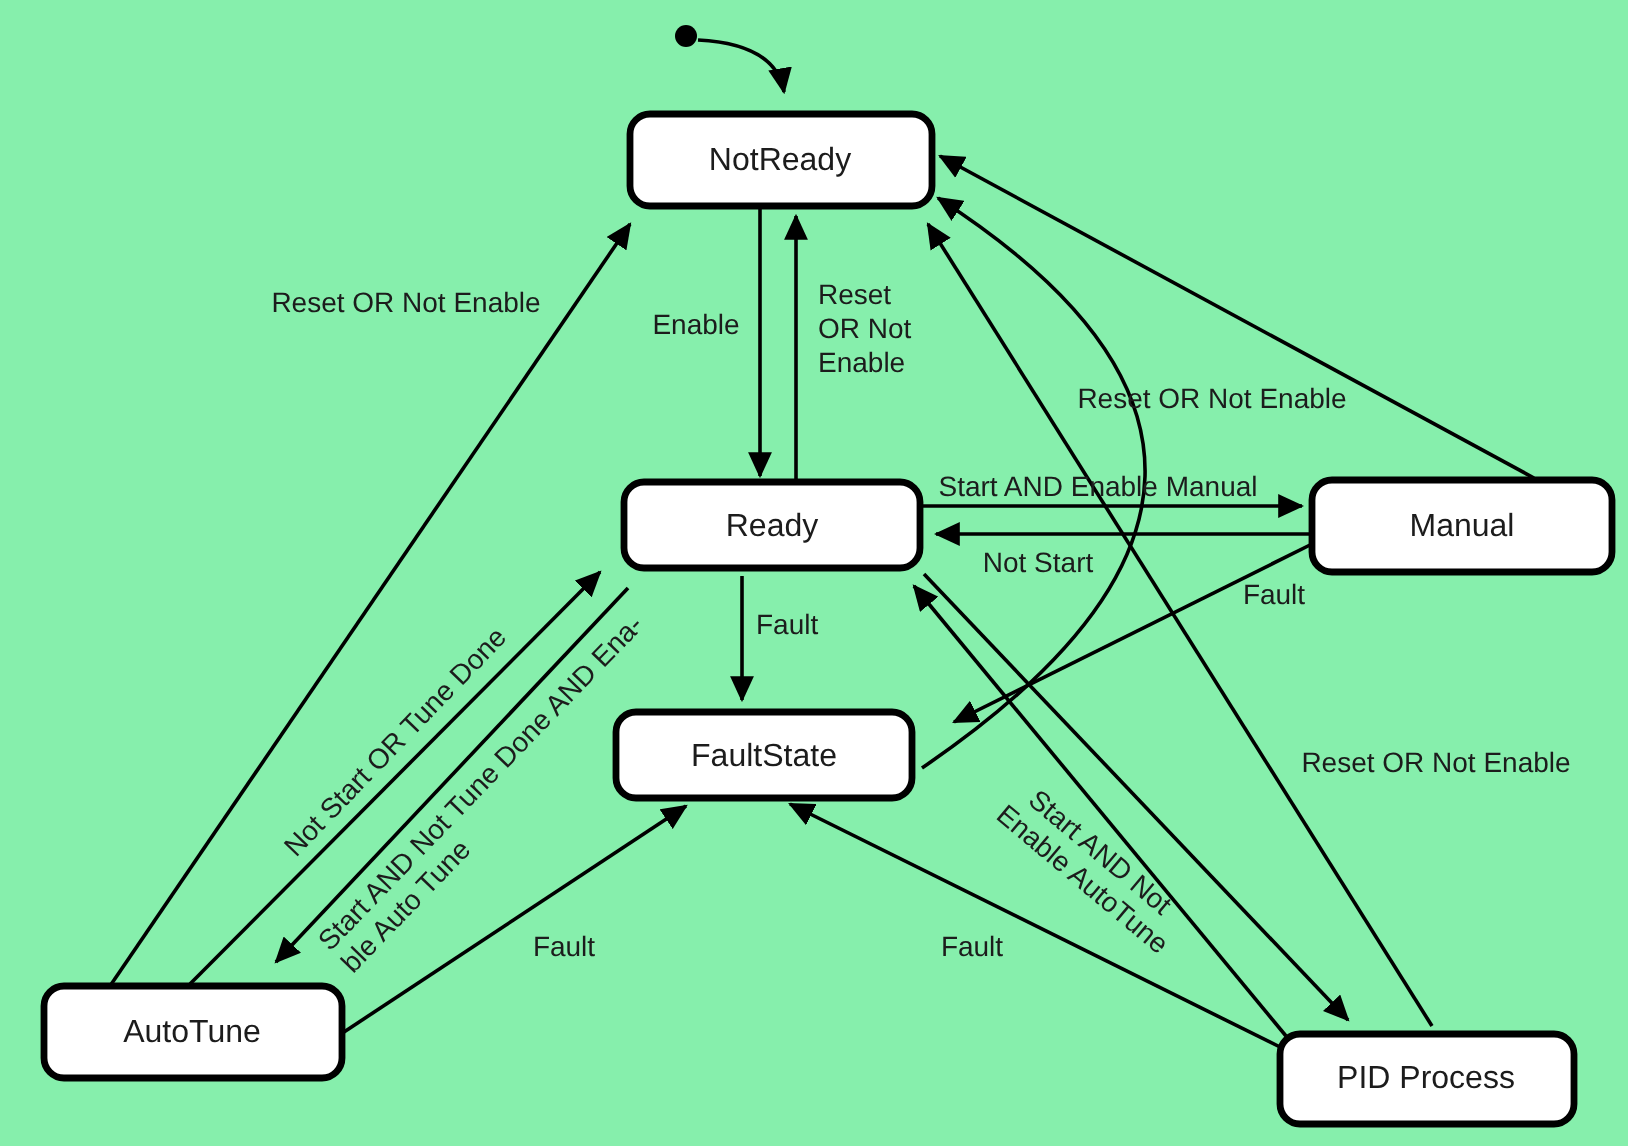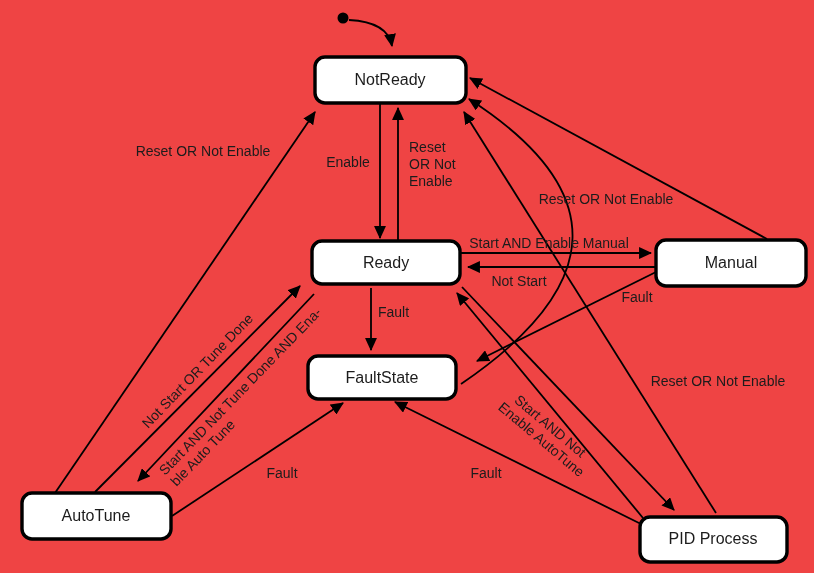--- a/index.html
+++ b/index.html
@@ -1,16 +1,16 @@
 <!DOCTYPE html>
 <html><head>
 <meta charset="utf-8">
 <style>
   html,body{margin:0;padding:0;background:#ffffff;}
-  .canvas{width:814px;height:573px;background:#ef4444;position:relative;overflow:hidden;}
+  .canvas{width:814px;height:573px;background:#86efac;position:relative;overflow:hidden;}
   svg{font-family:"Liberation Sans", sans-serif; display:block;}
   .edge{fill:none;stroke:#000;stroke-width:1.8;}
   .state rect{fill:#fff;stroke:#000;stroke-width:3.4;}
   .state text{font-size:16px;fill:#1c1c1c;text-anchor:middle;}
   .lbl{font-size:14px;fill:#1c1c1c;}
   .mid{text-anchor:middle;}
   .start{text-anchor:start;}
   #arr path{fill:#000;}
   .dot{fill:#000;stroke:none;}
 </style>

